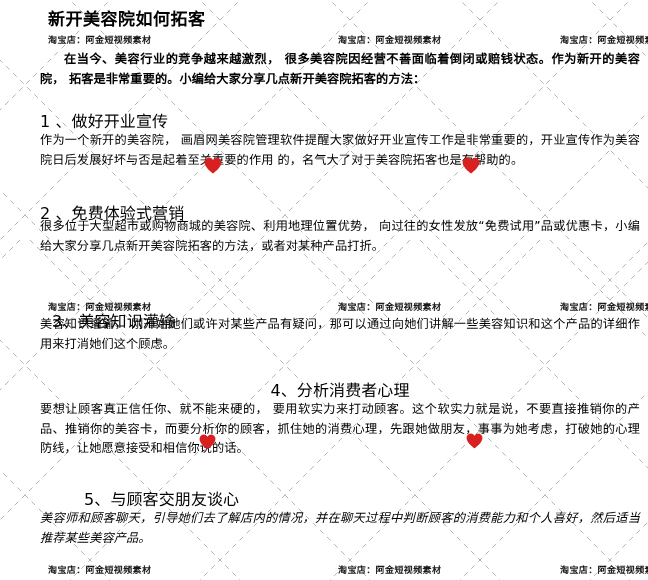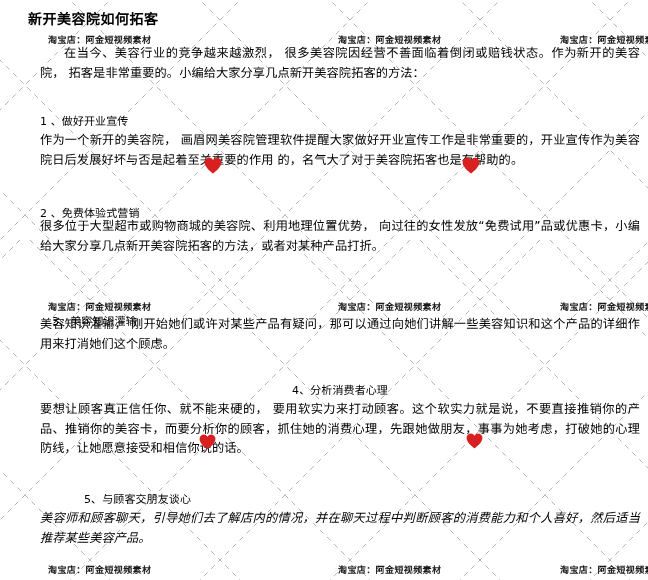--- a/index.html
+++ b/index.html
@@ -70,23 +70,23 @@
 
   
   .content {
     position: absolute;
     left: 0; top: 0;
     width: 648px;
     z-index: 5;
   }
   .doc-title {
     position: absolute;
-    left: 28px;
+    left: 48px;
     top: 8px;
-    font-size: 14px;
+    font-size: 17px;
     font-weight: bold;
     letter-spacing: 0.5px;
     line-height: 22px;
     white-space: nowrap;
   }
   .para {
     position: absolute;
     left: 40px;
     width: 600px;
     font-size: 12.2px;
@@ -94,21 +94,21 @@
     letter-spacing: 0.1px;
     text-align: justify;
   }
   .para.indent {
     text-indent: 24px;
   }
   .heading {
     position: absolute;
     left: 40px;
     width: 600px;
-    font-size: 11px;
+    font-size: 16px;
     line-height: 19.5px;
     letter-spacing: 0.1px;
   }
 </style>
 </head>
 <body>
 
 <div id="page">
 
   <svg class="wm-net" viewBox="0 0 728 660" width="728" height="660" aria-hidden="true">
@@ -163,21 +163,21 @@
   <div class="wm-row" style="top:563px;">
     <span class="wm-text" style="left:48px;">淘宝店：阿金短视频素材</span>
     <span class="wm-text" style="left:338px;">淘宝店：阿金短视频素材</span>
     <span class="wm-text" style="left:560px;">淘宝店：阿金短视频素材</span>
   </div>
 
   <div class="content">
 
     <div class="doc-title">新开美容院如何拓客</div>
 
-    <div class="para indent" style="top:44px;">在当今、美容行业的竞争越来越激烈，   很多美容院因经营不善面临着倒闭或赔钱状态。作为新开的美容院，  拓客是非常重要的。小编给大家分享几点新开美容院拓客的方法：</div>
+    <div class="para indent" style="top:50px;font-weight:bold;">在当今、美容行业的竞争越来越激烈，   很多美容院因经营不善面临着倒闭或赔钱状态。作为新开的美容院，  拓客是非常重要的。小编给大家分享几点新开美容院拓客的方法：</div>
 
     <div class="heading" style="top:112px;">1 、做好开业宣传</div>
     <div class="para" style="top:131px;">作为一个新开的美容院，   画眉网美容院管理软件提醒大家做好开业宣传工作是非常重要的，开业宣传作为美容院日后发展好坏与否是起着至关重要的作用  的，名气大了对于美容院拓客也是有帮助的。</div>
 
     <div class="heading" style="top:204px;">2 、免费体验式营销</div>
     <div class="para" style="top:217px;">很多位于大型超市或购物商城的美容院、利用地理位置优势，  向过往的女性发放“免费试用”品或优惠卡，小编给大家分享几点新开美容院拓客的方法，或者对某种产品打折。</div>
 
     <div class="heading" style="top:312px;margin-left:12px;">3、美容知识灌输</div>
     <div class="para" style="top:315px;">美容知识灌输，  刚开始她们或许对某些产品有疑问，那可以通过向她们讲解一些美容知识和这个产品的详细作用来打消她们这个顾虑。</div>
 

